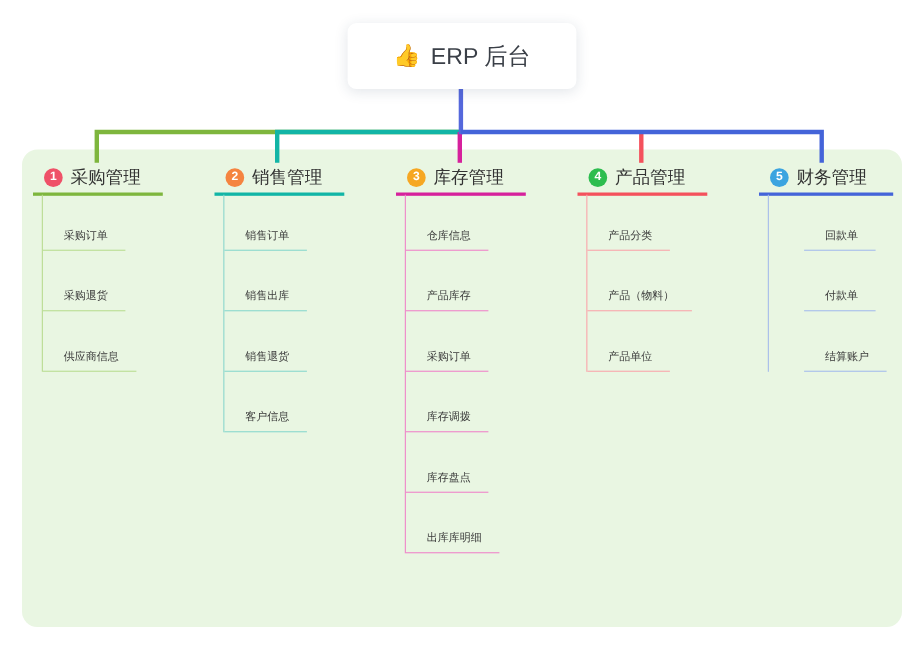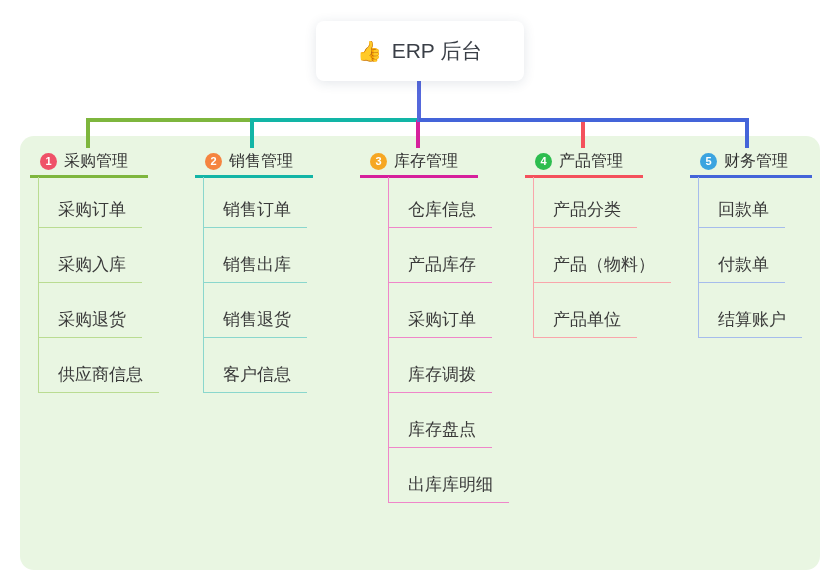--- a/index.html
+++ b/index.html
@@ -12,21 +12,21 @@
     justify-content:center;gap:9px;z-index:2;font-size:21px;color:#3a3f47;cursor:pointer;}
   .root-node .emoji{font-size:20px;line-height:1;}
   .branch-header{position:absolute;top:147px;height:31px;box-sizing:border-box;display:flex;
     align-items:center;gap:7px;padding-left:10px;border-bottom:3px solid;z-index:2;cursor:pointer;}
   .badge{width:17px;height:17px;border-radius:50%;color:#fff;font-size:11px;font-weight:bold;
     display:flex;align-items:center;justify-content:center;flex:none;line-height:1;}
   .branch-label{font-size:16px;font-weight:400;color:#333;white-space:nowrap;}
   .branch-children{position:absolute;top:177px;border-left:1.5px solid;z-index:2;}
   .child-row{height:55px;display:flex;align-items:flex-end;}
   .child-row:first-child{height:51px;}
-  .child-text{font-size:17px;color:#3a3a3a;padding:0 16px 6px 19px;border-bottom:1.5px solid;
+  .child-text{font-size:10px;color:#3a3a3a;padding:0 16px 6px 19px;border-bottom:1.5px solid;
     white-space:nowrap;cursor:pointer;}
 </style>
 </head>
 <body>
 
 <div class="canvas">
   <div class="bg-panel" id="bgPanel" style="background: rgb(233, 246, 226);"></div>
   <svg class="connectors" id="connectorSvg">
       <polyline points="419,120 88,120 88,148" fill="none" stroke="#7eb63d" stroke-width="4"></polyline>
       <polyline points="419,120 252,120 252,148" fill="none" stroke="#12b5a6" stroke-width="4"></polyline>
@@ -40,23 +40,20 @@
     <span>ERP 后台</span>
   </div>
   <div id="branches">
       <div class="branch-header" style="left: 30px; width: 118px; border-bottom-color: rgb(126, 182, 61);">
         <span class="badge" style="background: rgb(239, 81, 104);">1</span>
         <span class="branch-label">采购管理</span>
       </div>
       <div class="branch-children" style="left: 38px; border-left-color: rgb(186, 220, 146);">
         <div class="child-row">
           <span class="child-text" style="border-bottom-color: rgb(186, 220, 146);">采购订单</span>
-        </div>
-        <div class="child-row">
-          <span class="child-text" style="border-bottom-color: rgb(186, 220, 146);">采购入库</span>
         </div>
         <div class="child-row">
           <span class="child-text" style="border-bottom-color: rgb(186, 220, 146);">采购退货</span>
         </div>
         <div class="child-row">
           <span class="child-text" style="border-bottom-color: rgb(186, 220, 146); margin-top: 43px;">供应商信息</span>
         </div>
       </div>
       <div class="branch-header" style="left: 195px; width: 118px; border-bottom-color: rgb(18, 181, 166);">
         <span class="badge" style="background: rgb(245, 132, 64);">2</span>
@@ -73,21 +70,21 @@
           <span class="child-text" style="border-bottom-color: rgb(138, 215, 205); font-family: Liberation Mono, monospace;">销售退货</span>
         </div>
         <div class="child-row">
           <span class="child-text" style="border-bottom-color: rgb(138, 215, 205);">客户信息</span>
         </div>
       </div>
       <div class="branch-header" style="left: 360px; width: 118px; border-bottom-color: rgb(214, 33, 156);">
         <span class="badge" style="background: rgb(246, 167, 35);">3</span>
         <span class="branch-label">库存管理</span>
       </div>
-      <div class="branch-children" style="left: 388px; border-left-color: rgb(239, 134, 201); font-family: Liberation Serif, serif;">
+      <div class="branch-children" style="left: 368px; border-left-color: rgb(239, 134, 201); font-family: Liberation Serif, serif;">
         <div class="child-row">
           <span class="child-text" style="border-bottom-color: rgb(239, 134, 201);">仓库信息</span>
         </div>
         <div class="child-row">
           <span class="child-text" style="border-bottom-color: rgb(239, 134, 201);">产品库存</span>
         </div>
         <div class="child-row">
           <span class="child-text" style="border-bottom-color: rgb(239, 134, 201);">采购订单</span>
         </div>
         <div class="child-row">
@@ -112,21 +109,21 @@
           <span class="child-text" style="border-bottom-color: rgb(249, 166, 171);">产品（物料）</span>
         </div>
         <div class="child-row">
           <span class="child-text" style="border-bottom-color: rgb(249, 166, 171);">产品单位</span>
         </div>
       </div>
       <div class="branch-header" style="left: 690px; width: 122px; border-bottom-color: rgb(68, 100, 217);">
         <span class="badge" style="background: rgb(59, 164, 224);">5</span>
         <span class="branch-label">财务管理</span>
       </div>
-      <div class="branch-children" style="left: 698px; border-left-color: rgb(166, 188, 236);">
+      <div class="branch-children" style="left: 698px; border-left-color: rgb(166, 188, 236); padding-left: 32px;">
         <div class="child-row">
           <span class="child-text" style="border-bottom-color: rgb(166, 188, 236);">回款单</span>
         </div>
         <div class="child-row">
           <span class="child-text" style="border-bottom-color: rgb(166, 188, 236);">付款单</span>
         </div>
         <div class="child-row">
           <span class="child-text" style="border-bottom-color: rgb(166, 188, 236);">结算账户</span>
         </div>
       </div>

